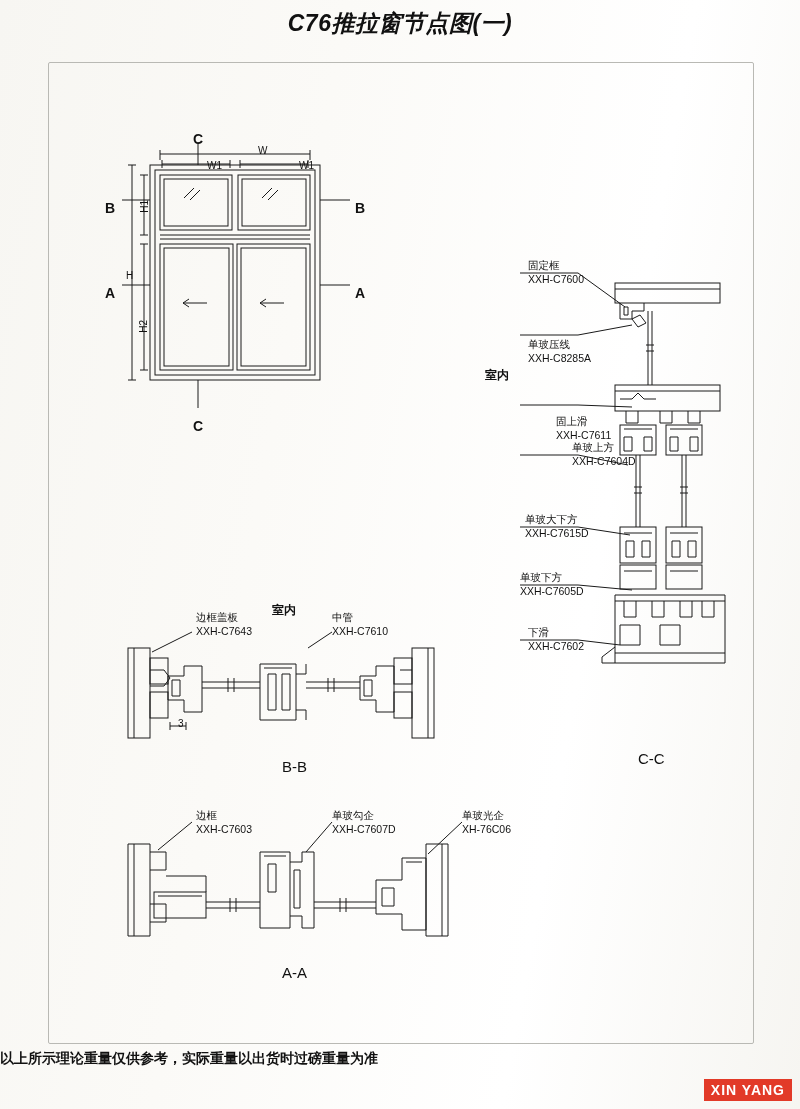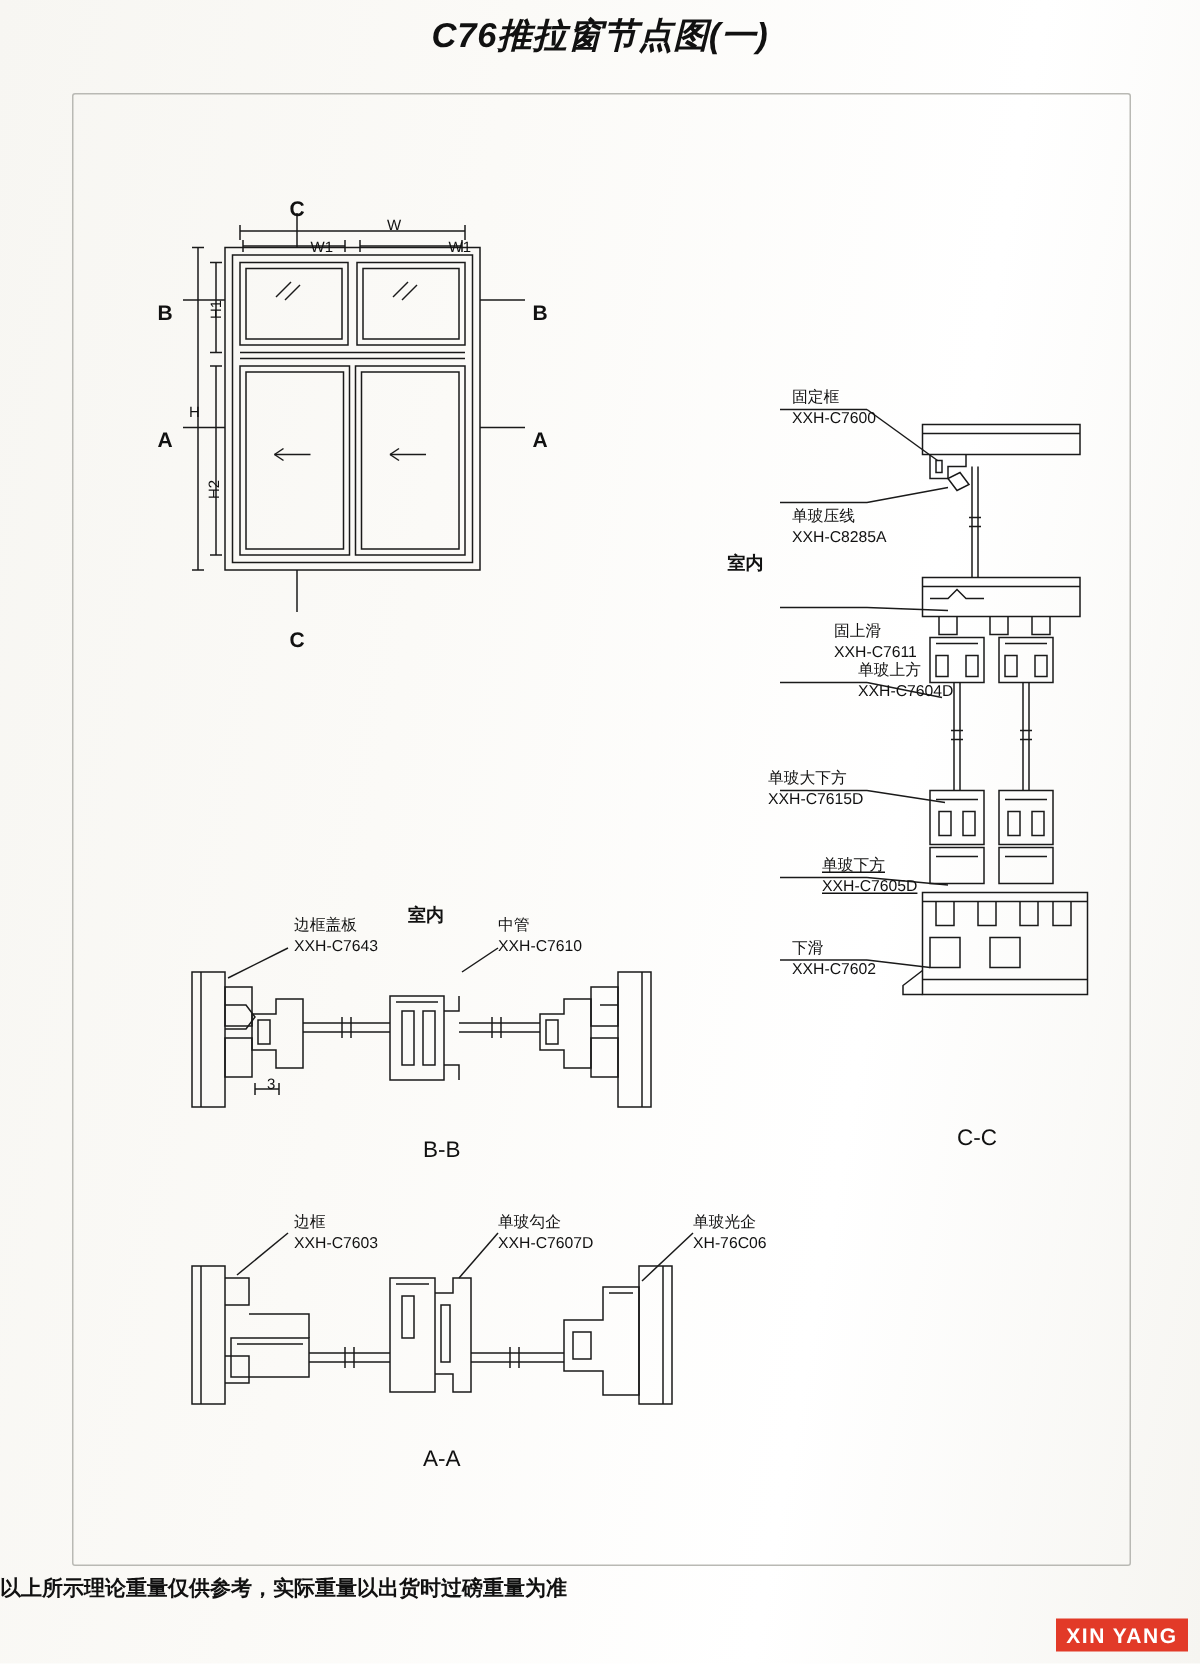--- a/index.html
+++ b/index.html
@@ -270,25 +270,25 @@
     <span class="ln2">XXH-C8285A</span>
   </div>
   <div class="callout" style="left:556px; top:390px;margin-top:24px;">
     <span class="ln1">固上滑</span>
     <span class="ln2">XXH-C7611</span>
   </div>
   <div class="callout" style="left:528px; top:440px;margin-left:44px;">
     <span class="ln1">单玻上方</span>
     <span class="ln2">XXH-C7604D</span>
   </div>
-  <div class="callout" style="left:512px; top:512px;">
+  <div class="callout" style="left:525px; top:512px;">
     <span class="ln1">单玻大下方</span>
     <span class="ln2">XXH-C7615D</span>
   </div>
-  <div class="callout" style="left:548px; top:570px;text-decoration:underline;">
+  <div class="callout" style="left:520px; top:570px;">
     <span class="ln1">单玻下方</span>
     <span class="ln2">XXH-C7605D</span>
   </div>
   <div class="callout" style="left:528px; top:625px;">
     <span class="ln1">下滑</span>
     <span class="ln2">XXH-C7602</span>
   </div>
 
   <svg width="420" height="120" style="position:absolute; left:110px; top:630px;">
     <g fill="none" stroke="#1a1a1a" stroke-width="1">

